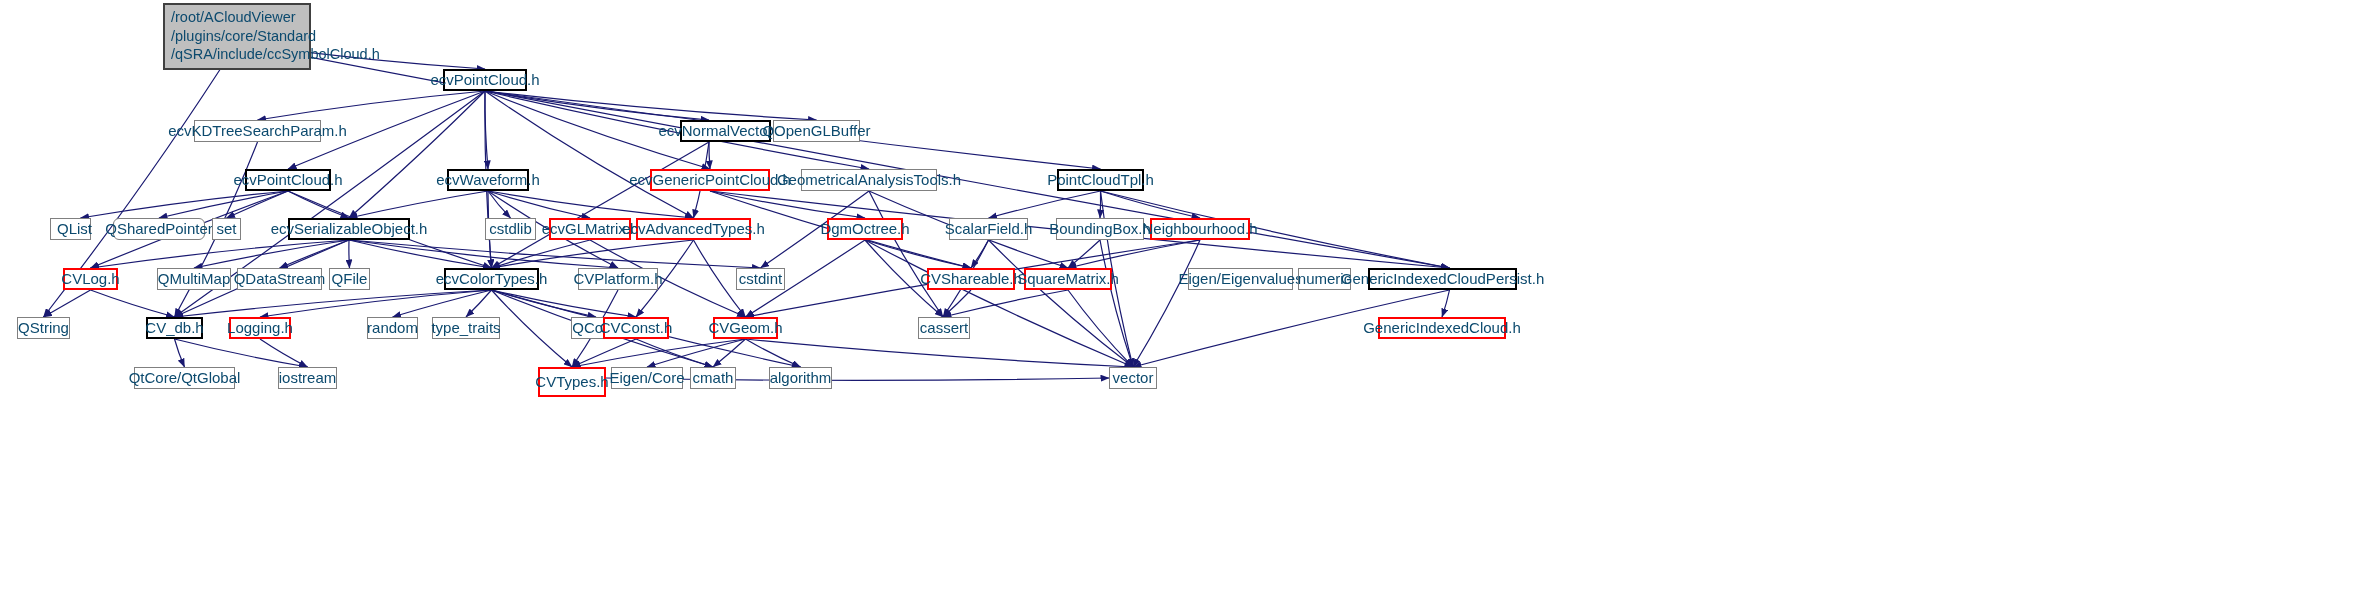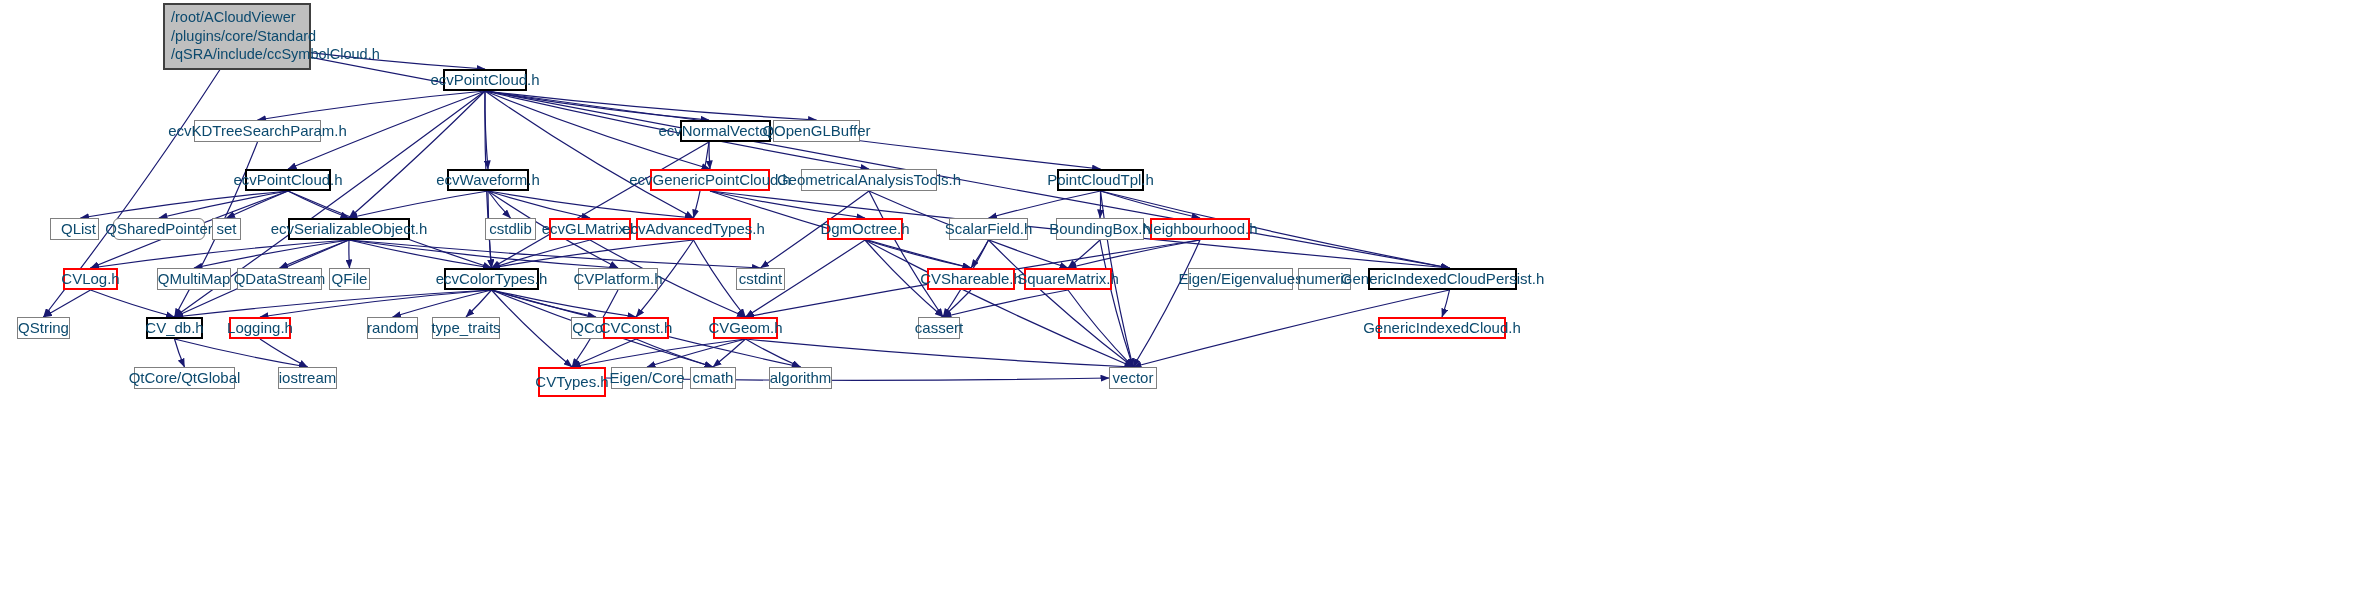--- a/index.html
+++ b/index.html
@@ -146,21 +146,21 @@
     </div>
     <div class="node b-thick" style="left: 447px; top: 169px; width: 82px; height: 22px;">
       <span class="lbl">ecvWaveform.h</span>
     </div>
     <div class="node b-red" style="left: 650px; top: 169px; width: 120px; height: 22px;">
       <span class="lbl">ecvGenericPointCloud.h</span>
     </div>
     <div class="node b-thin" style="left: 801px; top: 169px; width: 136px; height: 22px;">
       <span class="lbl">GeometricalAnalysisTools.h</span>
     </div>
-    <div class="node b-thin" style="left: 50px; top: 218px; width: 49px; height: 22px; padding-left: 8px;">
+    <div class="node b-thin" style="left: 50px; top: 218px; width: 41px; height: 22px; padding-left: 8px;">
       <span class="lbl">QList</span>
     </div>
     <div class="node b-thin" style="left: 113px; top: 218px; width: 92px; height: 22px; border-radius: 6px;">
       <span class="lbl">QSharedPointer</span>
     </div>
     <div class="node b-thin" style="left: 212px; top: 218px; width: 29px; height: 22px;">
       <span class="lbl">set</span>
     </div>
     <div class="node b-thick" style="left: 288px; top: 218px; width: 122px; height: 22px;">
       <span class="lbl">ecvSerializableObject.h</span>
@@ -239,21 +239,21 @@
     </div>
     <div class="node b-thin" style="left: 571px; top: 317px; width: 50px; height: 22px;">
       <span class="lbl">QColor</span>
     </div>
     <div class="node b-red" style="left: 603px; top: 317px; width: 66px; height: 22px;">
       <span class="lbl">CVConst.h</span>
     </div>
     <div class="node b-red" style="left: 713px; top: 317px; width: 65px; height: 22px;">
       <span class="lbl">CVGeom.h</span>
     </div>
-    <div class="node b-thin" style="left: 918px; top: 317px; width: 42px; height: 22px;">
+    <div class="node b-thin" style="left: 918px; top: 317px; width: 52px; height: 22px;">
       <span class="lbl">cassert</span>
     </div>
     <div class="node b-red" style="left: 1378px; top: 317px; width: 128px; height: 22px;">
       <span class="lbl">GenericIndexedCloud.h</span>
     </div>
     <div class="node b-thin" style="left: 134px; top: 367px; width: 101px; height: 22px;">
       <span class="lbl">QtCore/QtGlobal</span>
     </div>
     <div class="node b-thin" style="left: 278px; top: 367px; width: 59px; height: 22px;">
       <span class="lbl">iostream</span>

